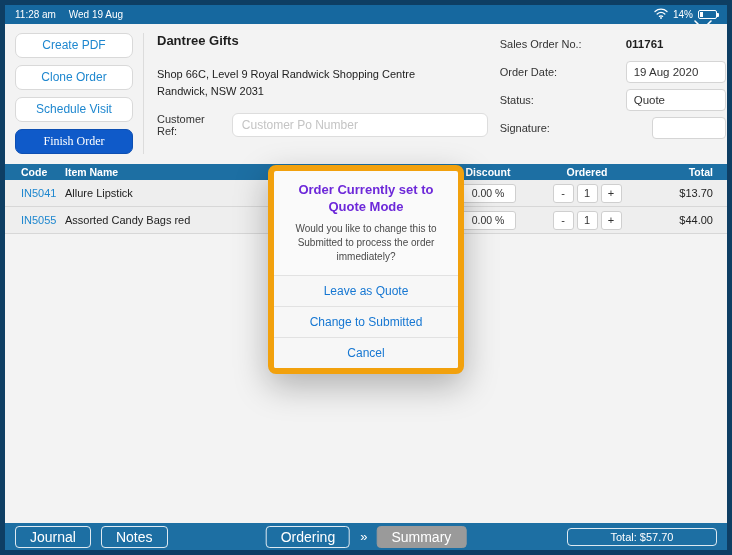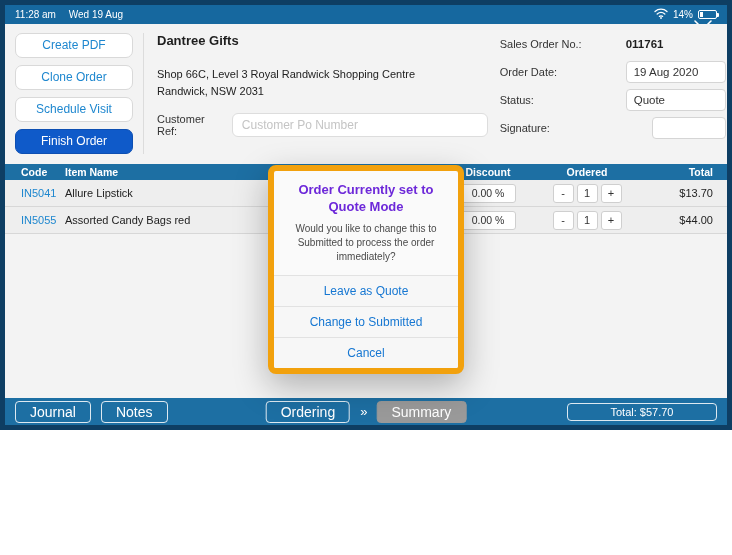--- a/index.html
+++ b/index.html
@@ -1,40 +1,40 @@
 <!DOCTYPE html>
 <html><head>
 <meta charset="utf-8">
 <style>
   * { margin:0; padding:0; box-sizing:border-box; }
   html,body { width:732px; height:555px; overflow:hidden; }
   body { font-family:"Liberation Sans", sans-serif; }
 
-  .frame { width:732px; height:430px; background:#0e3e63; padding:5px; }
+  .frame { width:732px; height:555px; background:#0e3e63; padding:5px; }
   .app { width:100%; height:100%; display:flex; flex-direction:column; background:#f2f2f2; overflow:hidden; }
 
   
   .header { background:#16689f; position:relative; flex:0 0 auto; }
   .statusbar { height:19px; display:flex; justify-content:space-between; align-items:center; padding:0 10px; color:#fff; font-size:10px; }
   .sb-left span { margin-right:10px; }
   .sb-right { display:flex; align-items:center; gap:5px; }
   .battery { width:19px; height:9px; border:1px solid #fff; border-radius:2px; position:relative; display:inline-block; }
   .battery::after { content:""; position:absolute; right:-3px; top:2px; width:2px; height:4px; background:#fff; border-radius:0 1px 1px 0; }
   .battery-fill { position:absolute; left:1px; top:1px; bottom:1px; width:3px; background:#fff; }
   .titlebar { height:26px; display:flex; justify-content:center; }
   .title { font-size:13.5px; font-weight:bold; color:#fff; letter-spacing:.3px; margin-top:2px; }
   .close { position:absolute; right:10px; top:12px; width:28px; height:28px; display:flex; align-items:center; justify-content:center; cursor:pointer; }
 
   
   .content { flex:1 1 auto; position:relative; display:flex; flex-direction:column; background:#f3f3f3; }
 
   .top { display:flex; padding:9px 10px 10px; background:#f3f3f3; }
   .col-buttons { width:118px; display:flex; flex-direction:column; gap:7px; flex:0 0 auto; }
   .btn { height:25px; line-height:23px; text-align:center; background:#fff; border:1px solid #d9d9d9; border-radius:7px; color:#1e87cf; font-size:12px; cursor:pointer; }
-  .btn.primary { background:#0f5ac9; color:#fff; border-color:#0d4fb2; }
+  .btn.primary { background:#0f5ac9; color:#fff; border-color:#0d4fb2;font-family:Liberation Serif, serif; }
   .col-customer { flex:1 1 auto; border-left:1px solid #dcdcdc; margin-left:10px; padding-left:13px; display:flex; flex-direction:column; }
   .cust-name { font-size:13px; font-weight:bold; color:#1e1e1e; }
   .cust-address { margin-top:18px; font-size:11px; color:#222; line-height:1.55; }
   .ref-row { margin-top:13px; display:flex; align-items:center; gap:9px; }
   .ref-label { font-size:11px; color:#333; }
   .ref-input { width:274px; height:24px; border:1px solid #ddd; border-radius:6px; background:#fff; padding:0 9px; font-size:12px; color:#333; outline:none; font-family:"Liberation Sans", sans-serif; }
   .ref-input::placeholder { color:#c4c4c4; }
   .col-info { width:226px; margin-left:12px; flex:0 0 auto; display:flex; flex-direction:column; gap:6px; }
   .info-row { display:flex; justify-content:space-between; align-items:center; height:22px; }
   .info-label { font-size:11px; color:#333; }
@@ -115,21 +115,21 @@
         <div class="col-buttons">
           <div class="btn">Create PDF</div>
           <div class="btn">Clone Order</div>
           <div class="btn">Schedule Visit</div>
           <div class="btn primary">Finish Order</div>
         </div>
 
         <div class="col-customer">
           <div class="cust-name">Dantree Gifts</div>
           <div class="cust-address">
-            <div>Shop 66C, Level 3  Royal Randwick Shopping Centre</div>
+            <div>Shop 66C, Level 9  Royal Randwick Shopping Centre</div>
             <div>Randwick, NSW 2031</div>
           </div>
           <div class="ref-row">
             <span class="ref-label">Customer Ref:</span>
             <input class="ref-input" type="text" placeholder="Customer Po Number" style="">
           </div>
         </div>
 
         <div class="col-info">
           <div class="info-row">

